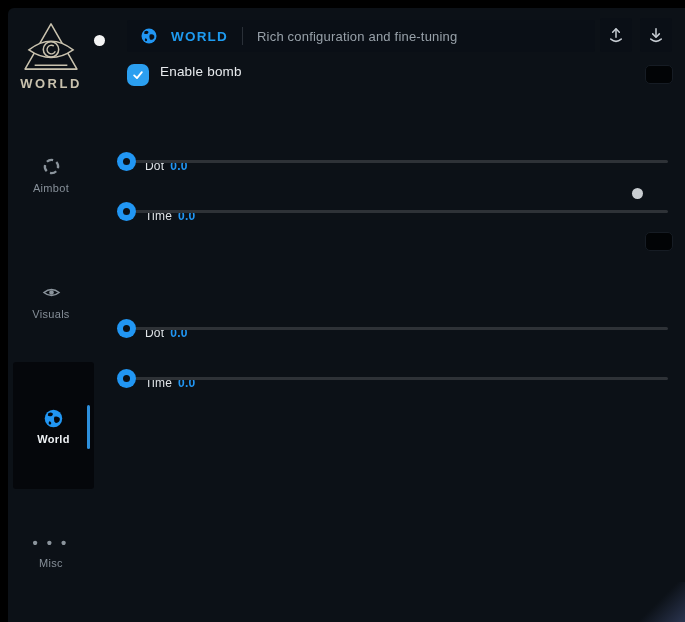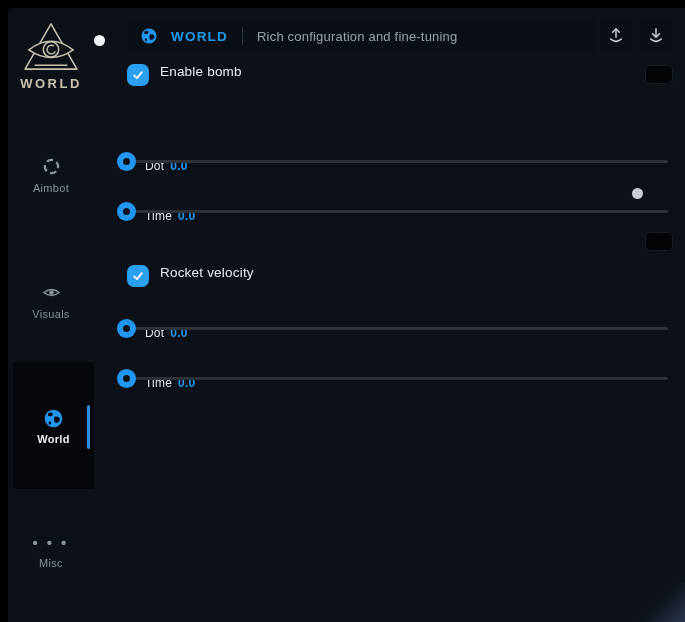--- a/index.html
+++ b/index.html
@@ -184,28 +184,20 @@
   </div>
   <div class="slider" style="top:193px;">
     <span class="track"></span>
     <span class="knob">
         <i></i>
       </span>
   </div>
 
   <div class="swatch" style="top:224px;"></div>
 
-  <div class="check-row" style="top:257px;">
-    <span class="checkbox">
-      <svg width="14" height="14" viewBox="0 0 20 20" fill="none">
-          <path d="M4.5 10.5 L8.5 14.5 L15.5 6" stroke="#fff" stroke-width="2.6" stroke-linecap="round" stroke-linejoin="round"></path>
-        </svg>
-    </span>
-    <span class="check-label">Rocket velocity</span>
-  </div>
 
   <div class="slider-label" style="top:291px;">
     <span>Dot</span><span class="val">0.0</span>
   </div>
   <div class="slider" style="top:310px;">
     <span class="track"></span>
     <span class="knob">
         <i></i>
       </span>
   </div>

